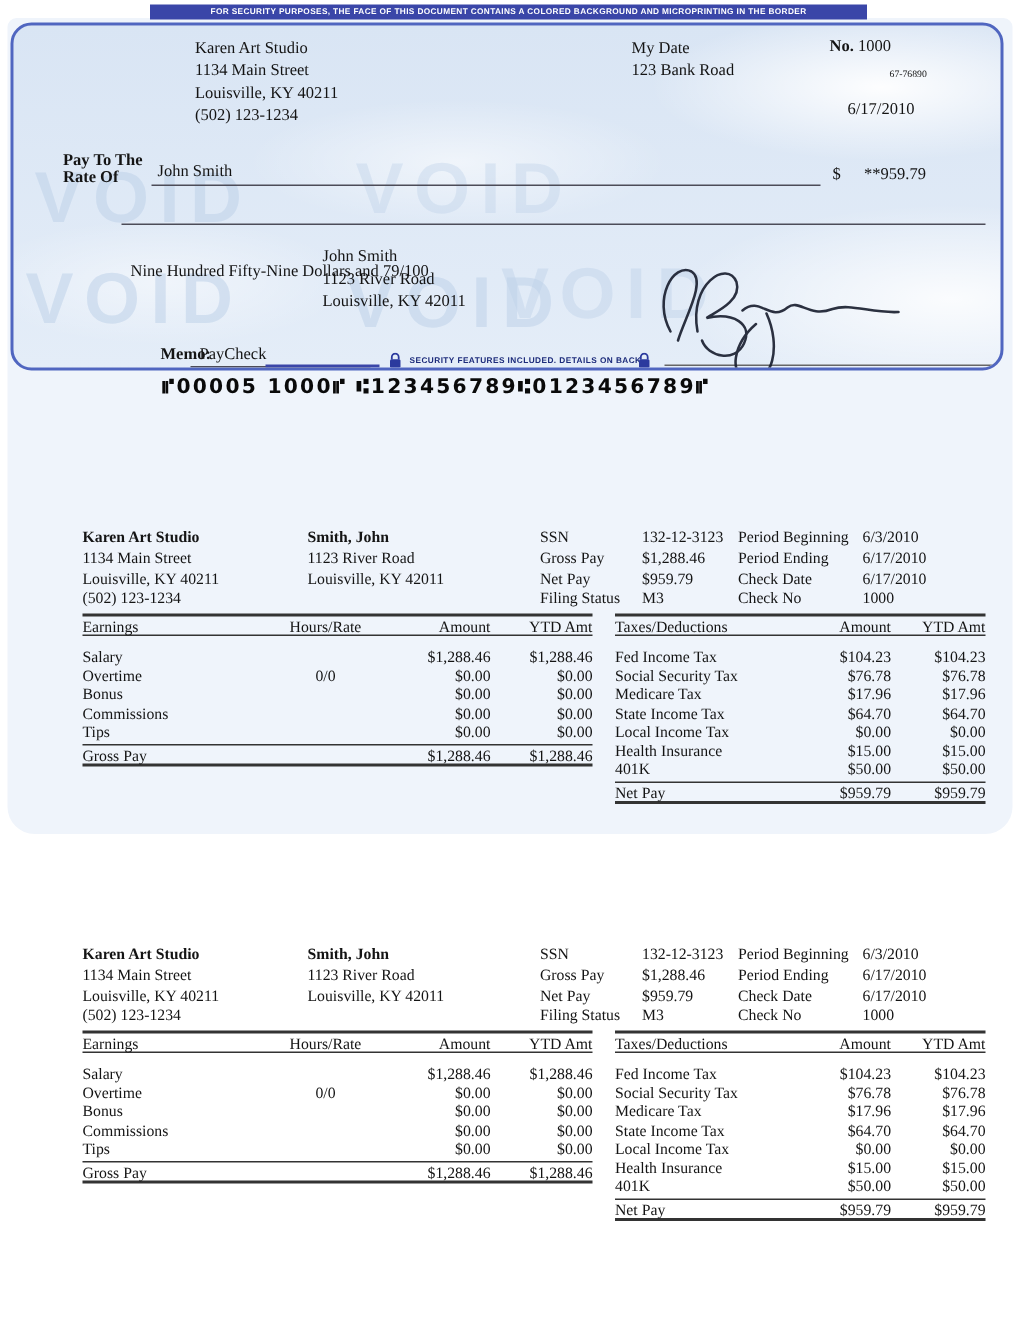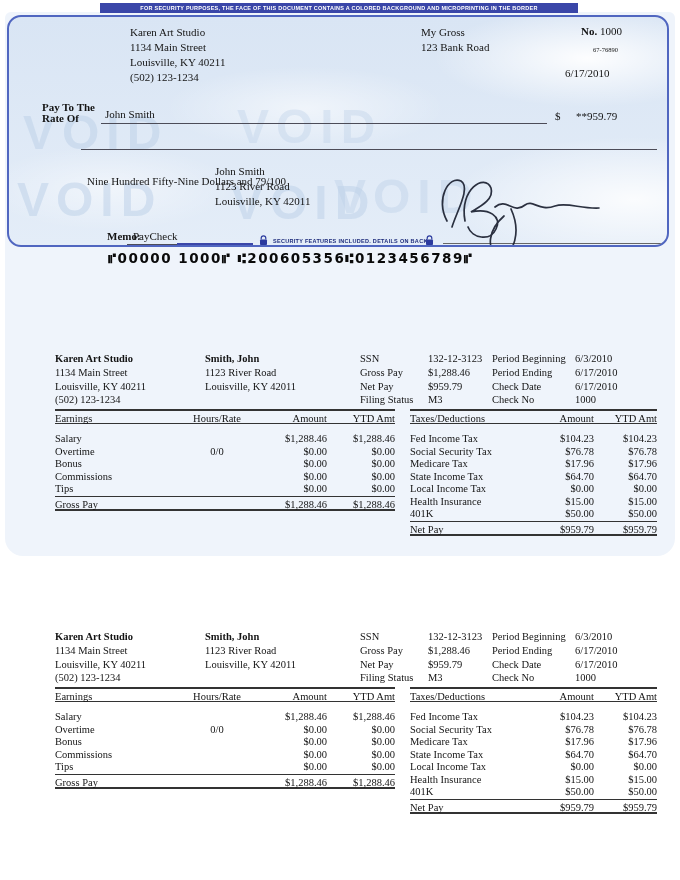--- a/index.html
+++ b/index.html
@@ -66,25 +66,25 @@
     <span class="void" style="left:325px;top:152px;opacity:.45;">VOID</span>
 
     <div class="abs txt11" style="left:121px;top:8px;">
       <div>Karen Art Studio</div>
       <div>1134 Main Street</div>
       <div>Louisville, KY 40211</div>
       <div>(502) 123-1234</div>
     </div>
 
     <div class="abs txt11" style="left:412px;top:8px;">
-      <div>My Gross</div>
+      <div>My Date</div>
       <div>123 Bank Road</div>
     </div>
 
-    <div class="abs txt11" style="left:572px;top:7px;text-align:center;">
+    <div class="abs txt11" style="left:544px;top:7px;text-align:center;">
       <span class="bold">No.</span>
       <span>1000</span>
     </div>
 
     <div class="abs" style="left:584px;top:29px;font-size:6.5px;">67-76890</div>
 
     <div class="abs txt11" style="left:556px;top:49px;">6/17/2010</div>
 
     <div class="abs bold" style="left:33px;top:85px;font-size:11px;line-height:11px;">
       <div>Pay To The</div>
@@ -125,21 +125,21 @@
     <svg class="abs" style="left:400px;top:142px;" width="210" height="105" viewBox="0 0 210 105">
       <g fill="none" stroke="#1b2030" stroke-width="1.7" stroke-linecap="round" opacity=".92">
         <path d="M38,62 C26,40 40,16 52,22 C62,28 48,52 43,68"></path>
         <path d="M56,62 C50,30 76,14 82,29 C86,42 66,50 62,53 C80,49 93,57 87,70 C81,83 63,79 59,68"></path>
         <path d="M86,48 C98,38 104,56 116,46 C124,40 130,53 146,47 C158,43 172,50 190,49"></path>
         <path d="M102,50 C112,72 106,97 90,94 C76,91 80,70 95,57"></path>
       </g>
     </svg>
   </div>
 
-  <div class="abs micr">⑈00000 1000⑈ ⑆200605356⑆0123456789⑈</div>
+  <div class="abs micr">⑈00005 1000⑈ ⑆123456789⑆0123456789⑈</div>
 
   <div class="stub" style="top:352px;">
     <div class="blk" style="left:55px;top:0;">
       <div class="bold">Karen Art Studio</div>
       <div>1134 Main Street</div>
       <div>Louisville, KY 40211</div>
       <div>(502) 123-1234</div>
     </div>
     <div class="blk" style="left:205px;top:0;">
       <div class="bold">Smith, John</div>

